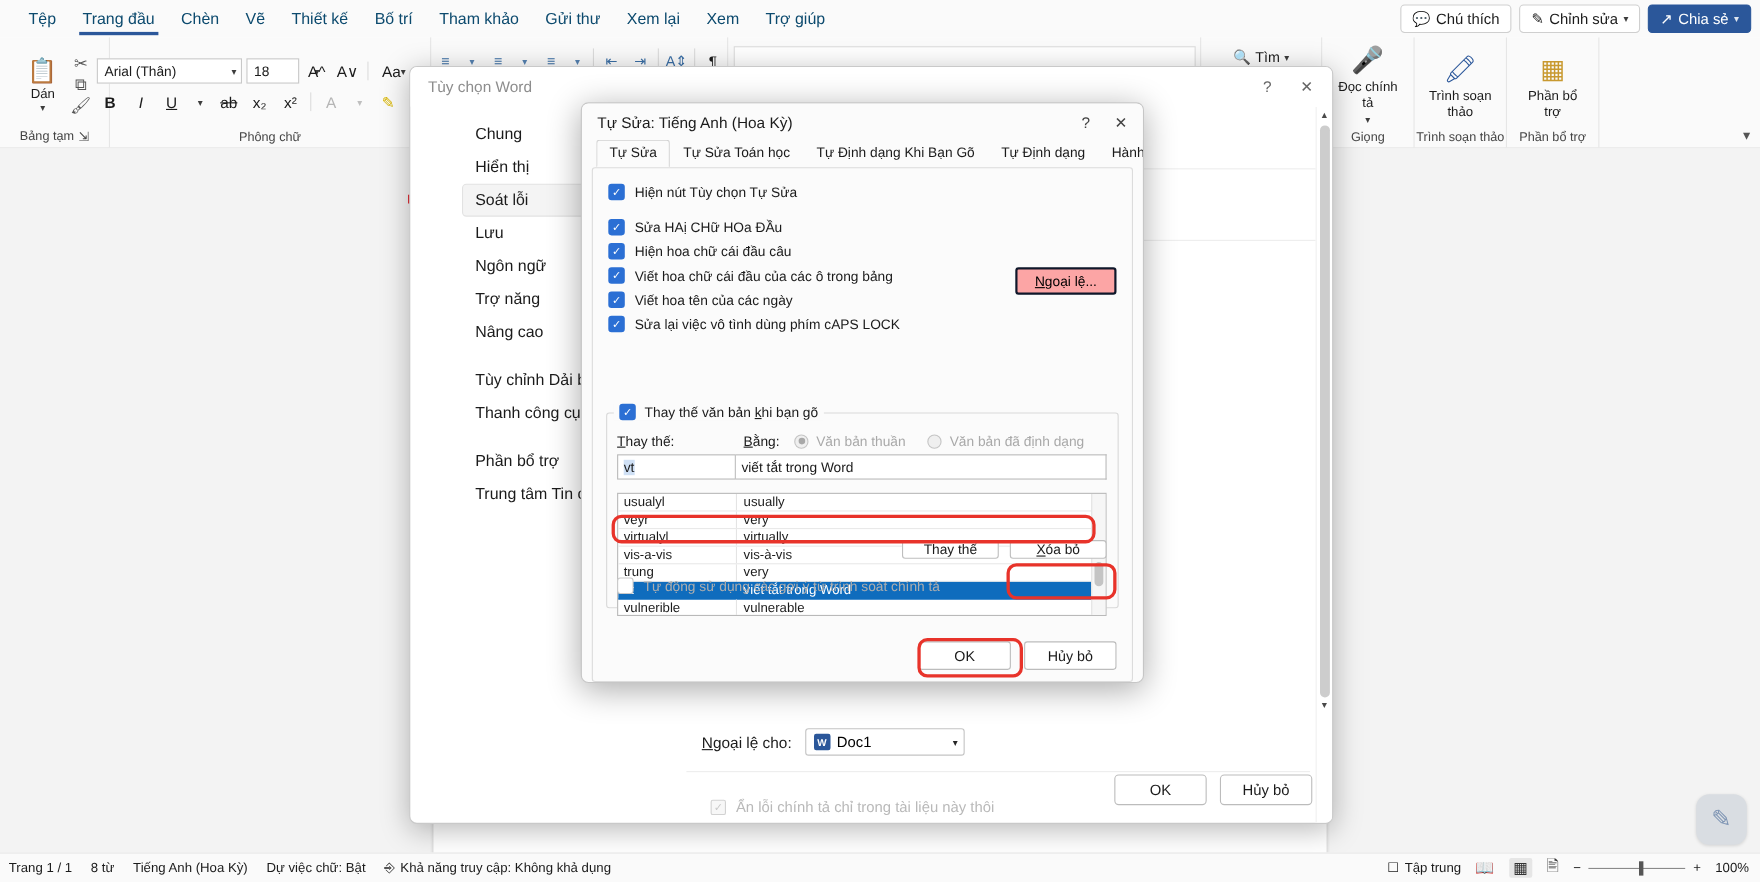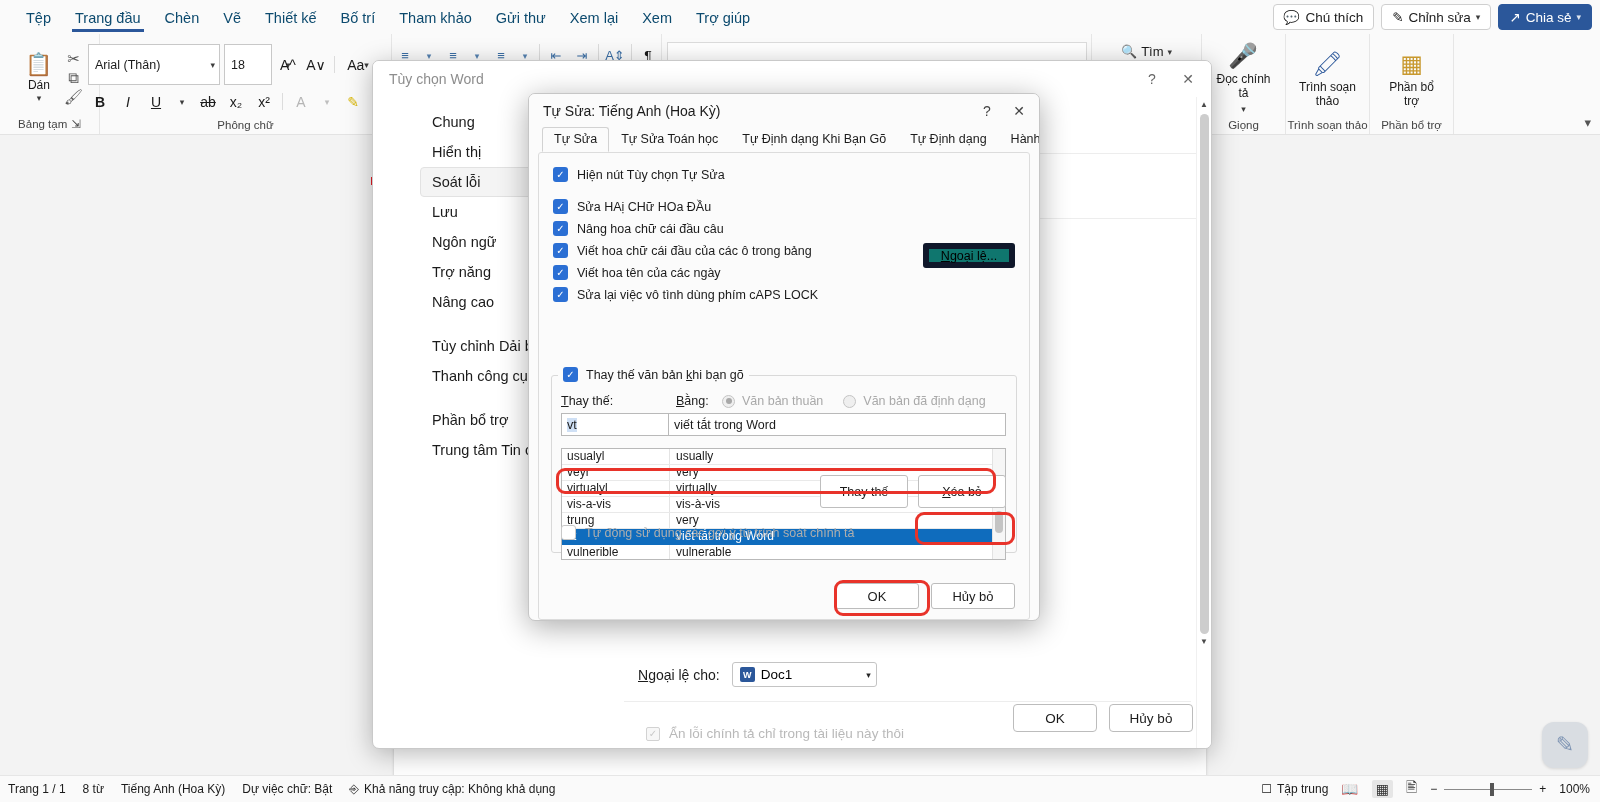--- a/index.html
+++ b/index.html
@@ -72,21 +72,21 @@
     width: 46px; font-size: 12px; color: #1b1b1b; gap: 1px;
   }
   .bigbtn .gl { font-size: 22px; line-height: 24px; color: #c8992f; }
   .mini-col { display: flex; flex-direction: column; gap: 3px; align-items: center; }
   .mini-ic { font-size: 15px; color: #555; line-height: 16px; }
 
   
   .font-rows { display: flex; flex-direction: column; gap: 5px; }
   .frow { display: flex; align-items: center; gap: 4px; }
   .combo {
-    height: 41px; border: 1px solid #c8c8c8; background: #fff;
+    height: 23px; border: 1px solid #c8c8c8; background: #fff;
     display: flex; align-items: center; justify-content: space-between;
     padding: 0 4px 0 6px; font-size: 12.5px; color: #1b1b1b; gap: 41px;
   }
   .sqbtn {
     width: 24px; height: 23px; display: flex; align-items: center;
     justify-content: center; font-size: 14px; color: #1b1b1b;
   }
   .sqbtn.small { width: 20px; }
   .vsep { width: 1px; height: 17px; background: #dcdcdc; margin: 0 2px; }
   .fgrey { color: #b5b5b5 !important; }
@@ -274,21 +274,21 @@
     border-radius: 3px; display: flex; align-items: center;
     justify-content: center; color: #fff; font-size: 10px;
     flex: none;
   }
   .chk.hollow {
     background: #fff; border: 1px solid #c9c9c9; color: transparent;
   }
   .exc-btn {
     position: absolute; right: 14px; top: 90px;
     width: 92px; height: 25px;
-    border: 6px solid #0f172a; border-radius: 3px; background: #0f766e;
+    border: 2px solid #0f172a; border-radius: 3px; background: #fca5a5;
     display: flex; align-items: center; justify-content: center;
     font-size: 12.5px;
   }
   .fset {
     position: absolute; left: 12px; right: 12px; top: 222px;
     bottom: 66px; border: 1px solid #d9d9d9; border-radius: 3px;
   }
   .fset-legend {
     position: absolute; left: 6px; top: -9px; background: #fbfbfb;
     padding: 0 5px; display: flex; align-items: center; gap: 8px;
@@ -336,21 +336,21 @@
   }
   .lb-sb-thumb {
     position: absolute; left: 2px; right: 2px; top: 62px; height: 22px;
     background: #c4c4c4; border-radius: 4px;
   }
   .fbtns {
     position: absolute; right: 10px; bottom: 44px;
     display: flex; gap: 10px;
   }
   .fbtn {
-    width: 88px; height: 33px; border: 1px solid #bebebe;
+    width: 88px; height: 17px; border: 1px solid #bebebe;
     border-radius: 3px; background: #fff;
     display: flex; align-items: center; justify-content: center;
     font-size: 12.5px; color: #1b1b1b;
   }
   .autochk {
     position: absolute; left: 9px; bottom: 12px;
     display: flex; align-items: center; gap: 9px;
     font-size: 12.5px; color: #aeaeae;
   }
   .ac-footer {
@@ -660,21 +660,21 @@
       <span class="chk">✓</span>
       <span>Hiện nút Tùy chọn Tự Sửa</span>
     </div>
     <div style="height:10px;"></div>
     <div class="chkrow">
       <span class="chk">✓</span>
       <span>Sửa HAị CHữ HOa ĐẦu</span>
     </div>
     <div class="chkrow">
       <span class="chk">✓</span>
-      <span>Nâng hoa chữ cái đầu câu</span>
+      <span>Hiện hoa chữ cái đầu câu</span>
     </div>
     <div class="chkrow">
       <span class="chk">✓</span>
       <span>Viết hoa chữ cái đầu của các ô trong bảng</span>
     </div>
     <div class="chkrow">
       <span class="chk">✓</span>
       <span>Viết hoa tên của các ngày</span>
     </div>
     <div class="chkrow">

